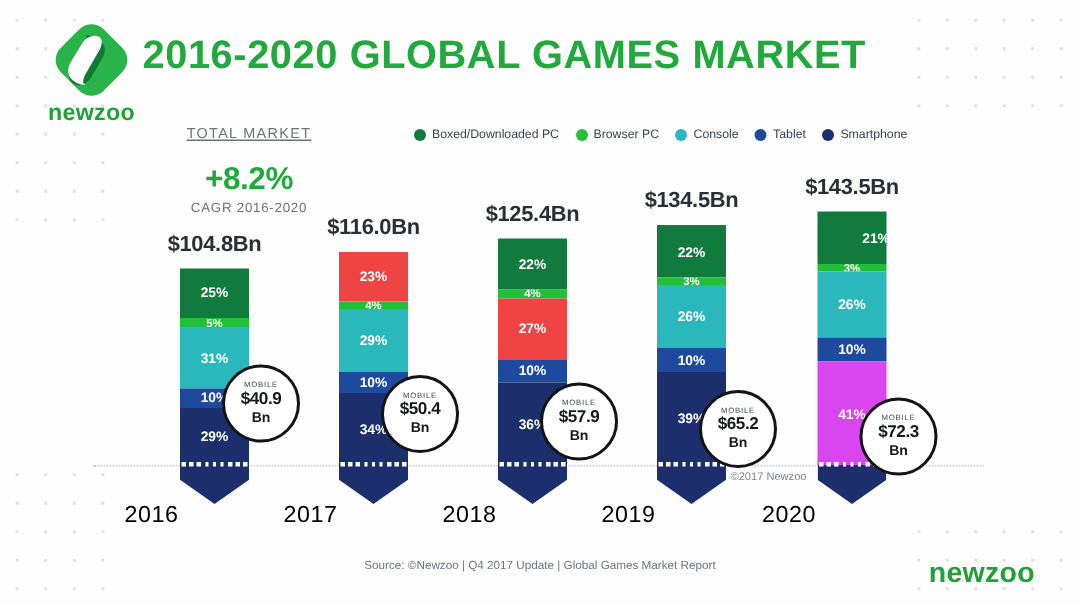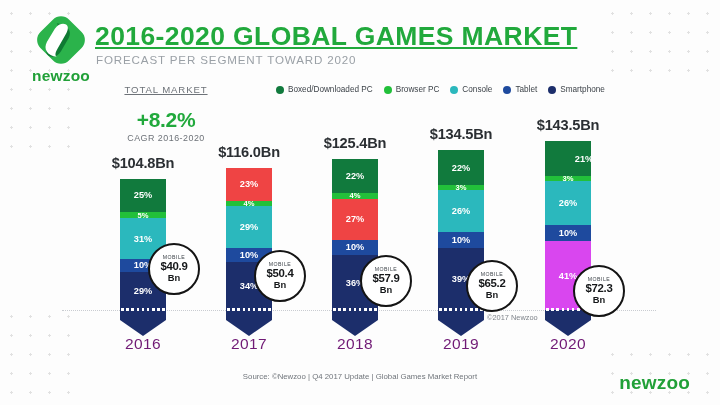--- a/index.html
+++ b/index.html
@@ -49,21 +49,20 @@
     margin-top: -1px;
   }
   .title {
     position: absolute;
     left: 95px; top: 21px;
     font-size: 26.5px;
     font-weight: bold;
     color: #21a93c;
     letter-spacing: .4px;
     white-space: nowrap;
-    text-decoration: underline;
   }
   .subtitle {
     position: absolute;
     left: 96px; top: 53px;
     font-size: 11.6px;
     color: #9aa0a6;
     letter-spacing: .85px;
     white-space: nowrap;
   }
 
@@ -185,23 +184,23 @@
   .tip-dashes i {
     display: block;
     width: 2.6px;
     height: 3px;
     background: #ffffff;
   }
   .year {
     position: absolute;
     width: 120px;
     left: -37px;
-    text-align: center;
+    text-align: left;
     font-size: 15.5px;
-    color: #701a75;
+    color: #000000;
     letter-spacing: .4px;
   }
   
   .badge {
     position: absolute;
     width: 52px; height: 52px;
     border-radius: 50%;
     background: #ffffff;
     border: 2.6px solid #141414;
     display: flex;
@@ -273,21 +272,20 @@
   <div class="logo-wrap">
     <svg class="logo-mark" viewBox="0 0 100 100">
       <rect x="14" y="14" width="72" height="72" rx="20" ry="20" transform="rotate(45 50 50)" fill="#2bb34b"></rect>
       <path d="M42 20 C62 22 70 34 64 46 L50 70 C44 80 34 82 28 78 C22 74 22 66 28 56 L42 32 C46 25 44 21 42 20 Z" fill="#0f7a33"></path>
       <path d="M58 22 C63 24 64 30 59 39 L44 65 C38 75 40 79 43 80 C25 78 18 66 25 53 L39 30 C45 21 54 20 58 22 Z" fill="#ffffff"></path>
     </svg>
     <div class="logo-word">newzoo</div>
   </div>
 
   <div class="title">2016-2020 GLOBAL GAMES MARKET</div>
-  <div class="subtitle">FORECAST PER SEGMENT TOWARD 2020</div>
 
   <div class="total-block">
     <div class="total-label">TOTAL MARKET</div>
     <div class="total-value">+8.2%</div>
     <div class="total-note">CAGR 2016-2020</div>
   </div>
 
   <div class="legend" id="legend">
       <div class="legend-item">
         <span class="legend-dot" style="background: rgb(17, 122, 61);"></span>

